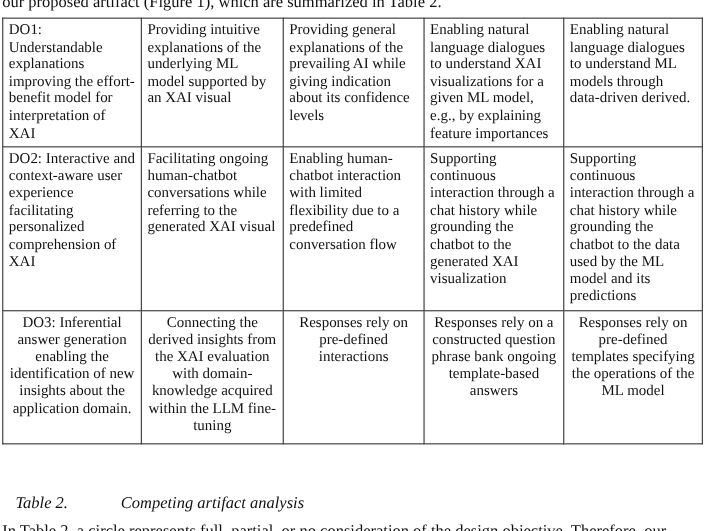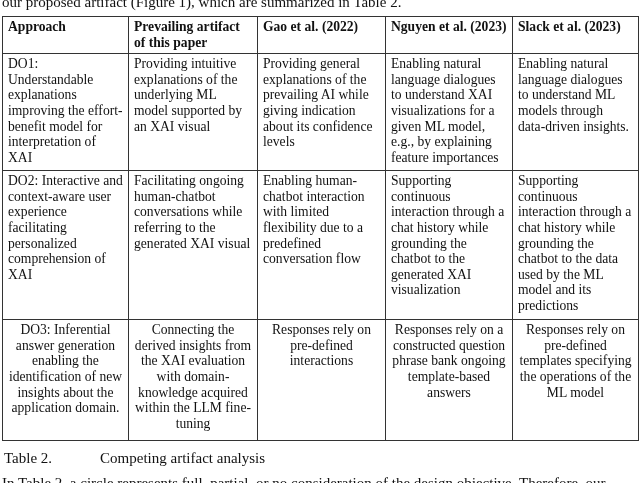--- a/index.html
+++ b/index.html
@@ -30,22 +30,22 @@
   col.c2 { width: 129px; }
   col.c3 { width: 128px; }
   col.c4 { width: 127px; }
   col.c5 { width: 126px; }
   tr.head th { height: 31px; }
   tr.r1 td { height: 111px; }
   tr.r2 td { height: 143px; }
   tr.r3 td { height: 115px; text-align: center; }
   .do-label { font-weight: normal; }
   .caption {
-    position: absolute; left: 4px; top: 449px;
-    font-size: 15px; line-height: 18px; white-space: nowrap;
+    position: absolute; left: 14px; top: 449px;
+    font-style: italic; font-size: 15px; line-height: 18px; white-space: nowrap;
   }
   .caption .title { margin-left: 48px; }
   .after {
     position: absolute; left: 2px; top: 474px;
     font-size: 15px; line-height: 18px; white-space: nowrap;
   }
 </style>
 </head>
 <body>
 
@@ -53,33 +53,26 @@
 
 <table class="artifact">
   <colgroup>
     <col class="c1">
       <col class="c2">
       <col class="c3">
       <col class="c4">
       <col class="c5">
   </colgroup>
   <tbody>
-      <tr class="head">
-    <th>Approach</th>
-    <th>Prevailing artifact of this paper</th>
-    <th>Gao et al. (2022)</th>
-    <th>Nguyen et al. (2023)</th>
-    <th>Slack et al. (2023)</th>
-  </tr>
   <tr class="r1">
     <td><span class="do-label">DO1:</span><br><span>Understandable explanations improving the effort-benefit model for interpretation of XAI</span></td>
     <td>Providing intuitive explanations of the underlying ML model supported by an XAI visual</td>
     <td>Providing general explanations of the prevailing AI while giving indication about its confidence levels</td>
     <td>Enabling natural language dialogues to understand XAI visualizations for a given ML model, e.g., by explaining feature importances</td>
-    <td>Enabling natural language dialogues to understand ML models through data-driven insights.</td>
+    <td>Enabling natural language dialogues to understand ML models through data-driven derived.</td>
   </tr>
   <tr class="r2">
     <td><span class="do-label">DO2:</span> <span>Interactive and context-aware user experience facilitating personalized comprehension of XAI</span></td>
     <td>Facilitating ongoing human-chatbot conversations while referring to the generated XAI visual</td>
     <td>Enabling human-chatbot interaction with limited flexibility due to a predefined conversation flow</td>
     <td>Supporting continuous interaction through a chat history while grounding the chatbot to the generated XAI visualization</td>
     <td>Supporting continuous interaction through a chat history while grounding the chatbot to the data used by the ML model and its predictions</td>
   </tr>
   <tr class="r3">
     <td><span class="do-label">DO3:</span> <span>Inferential answer generation enabling the identification of new insights about the application domain.</span></td>

